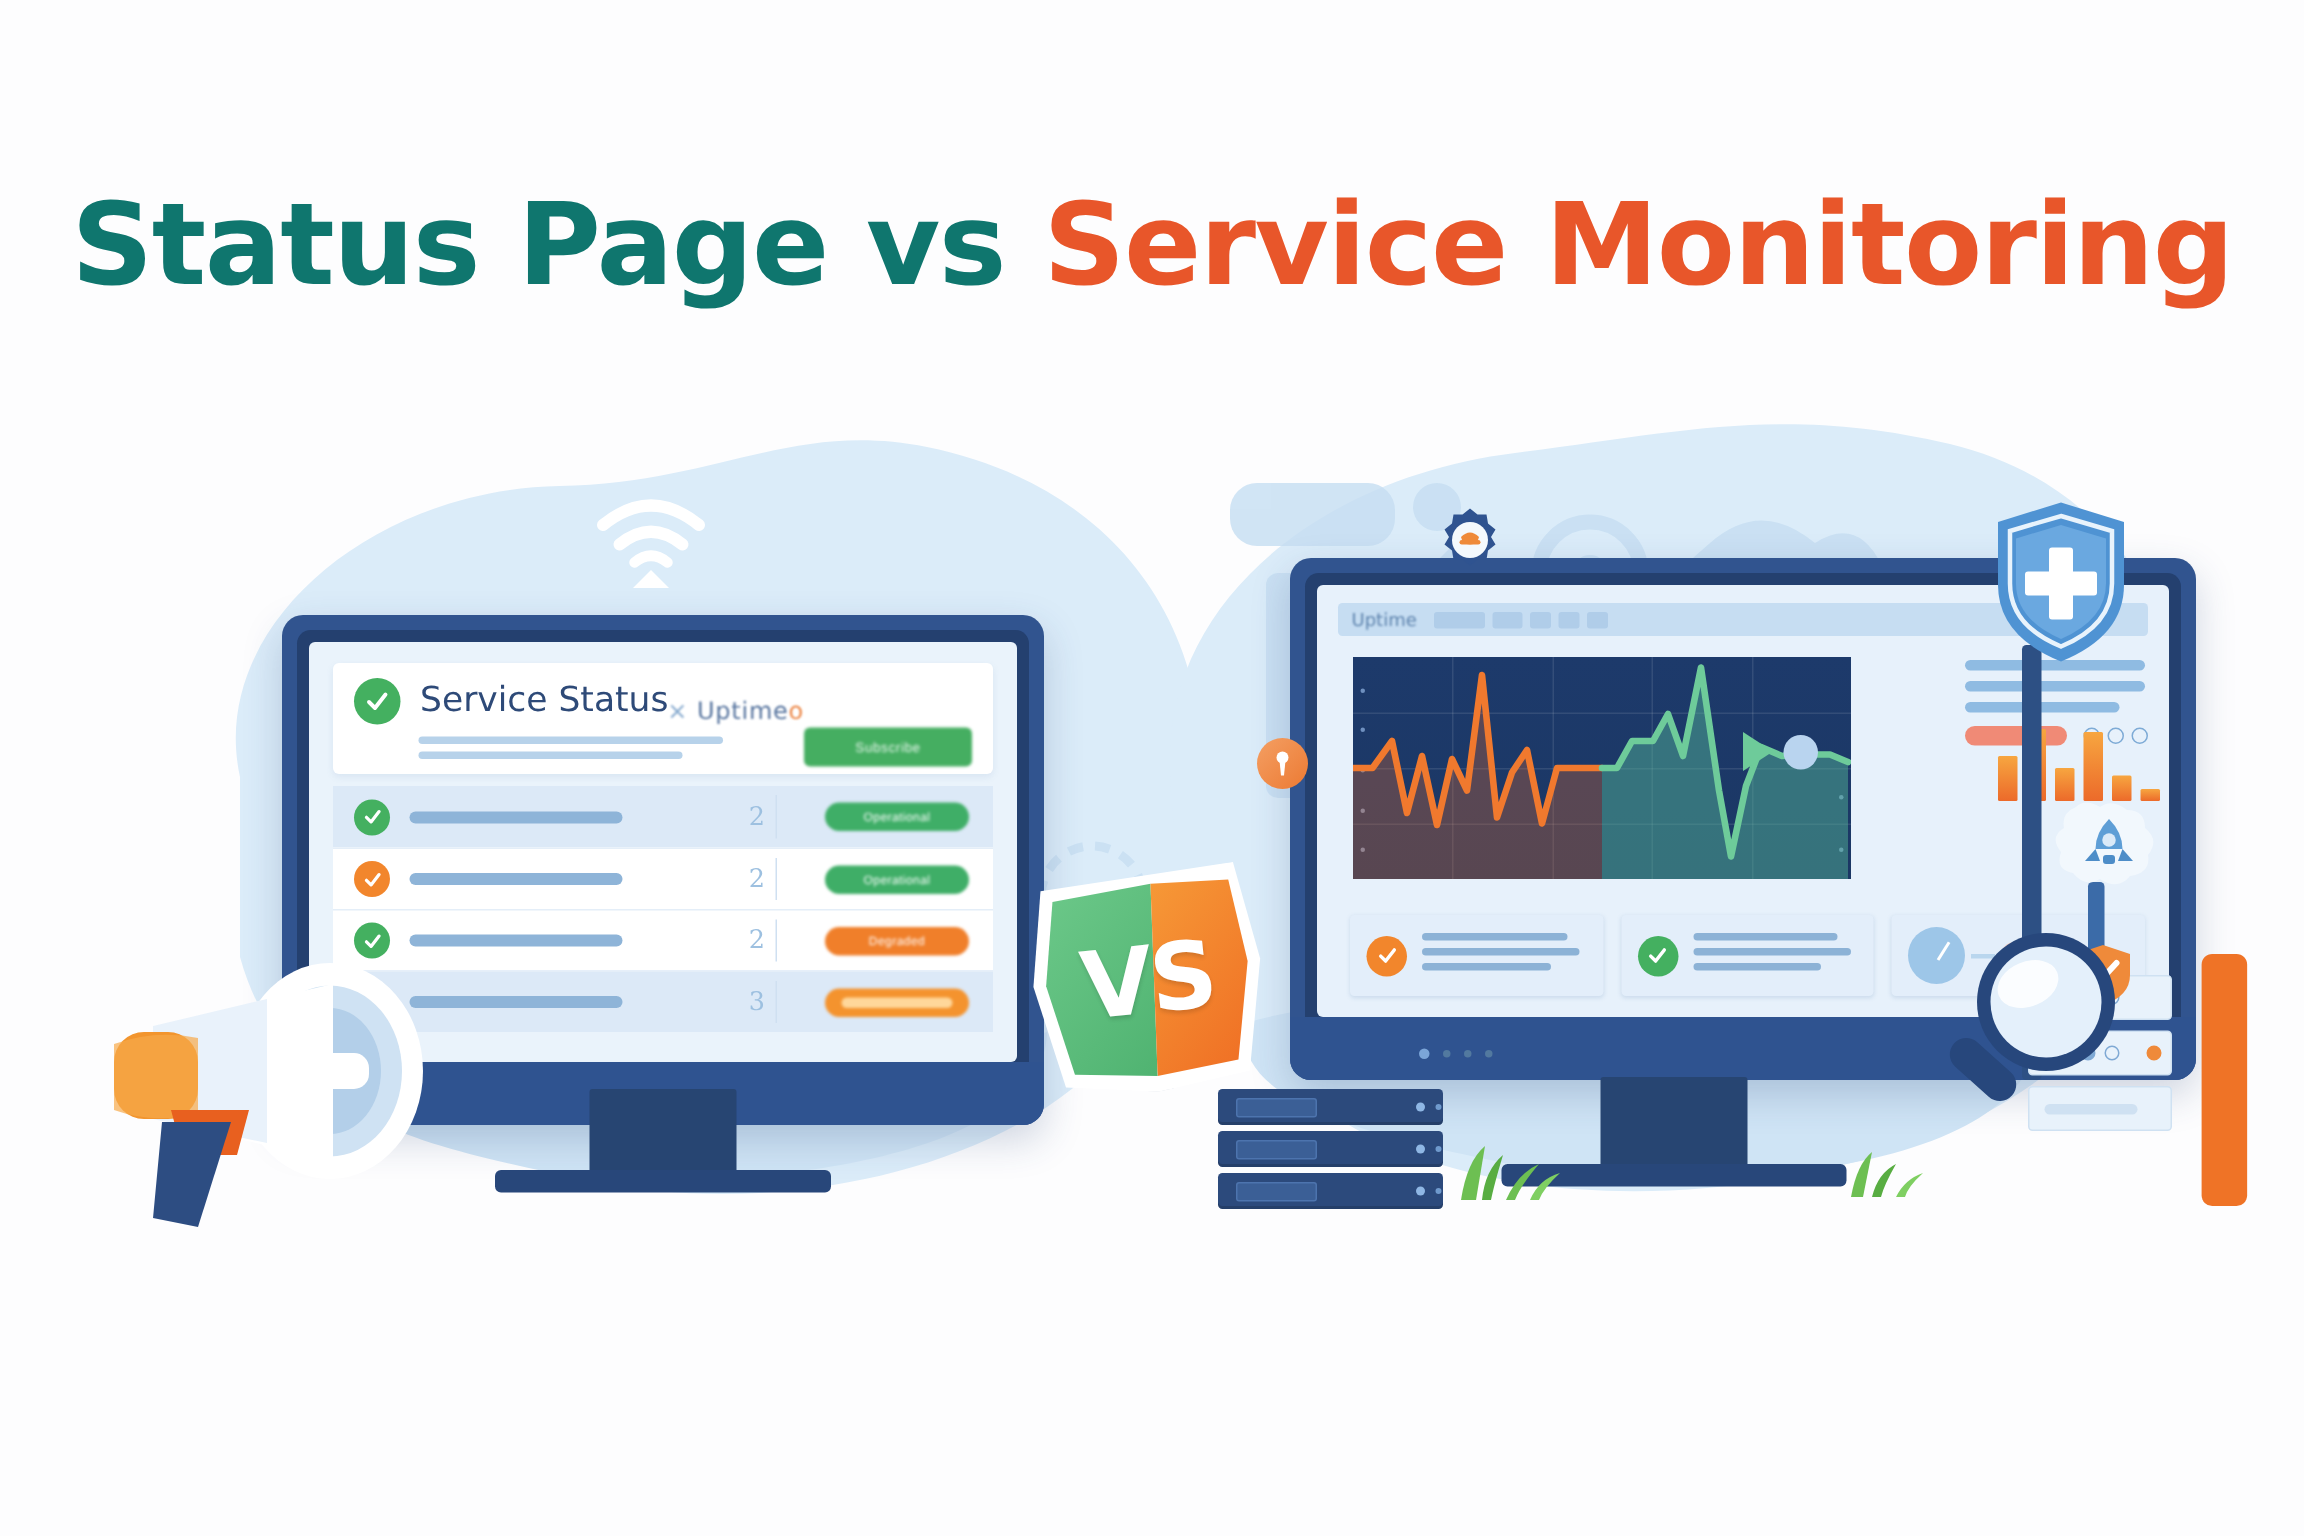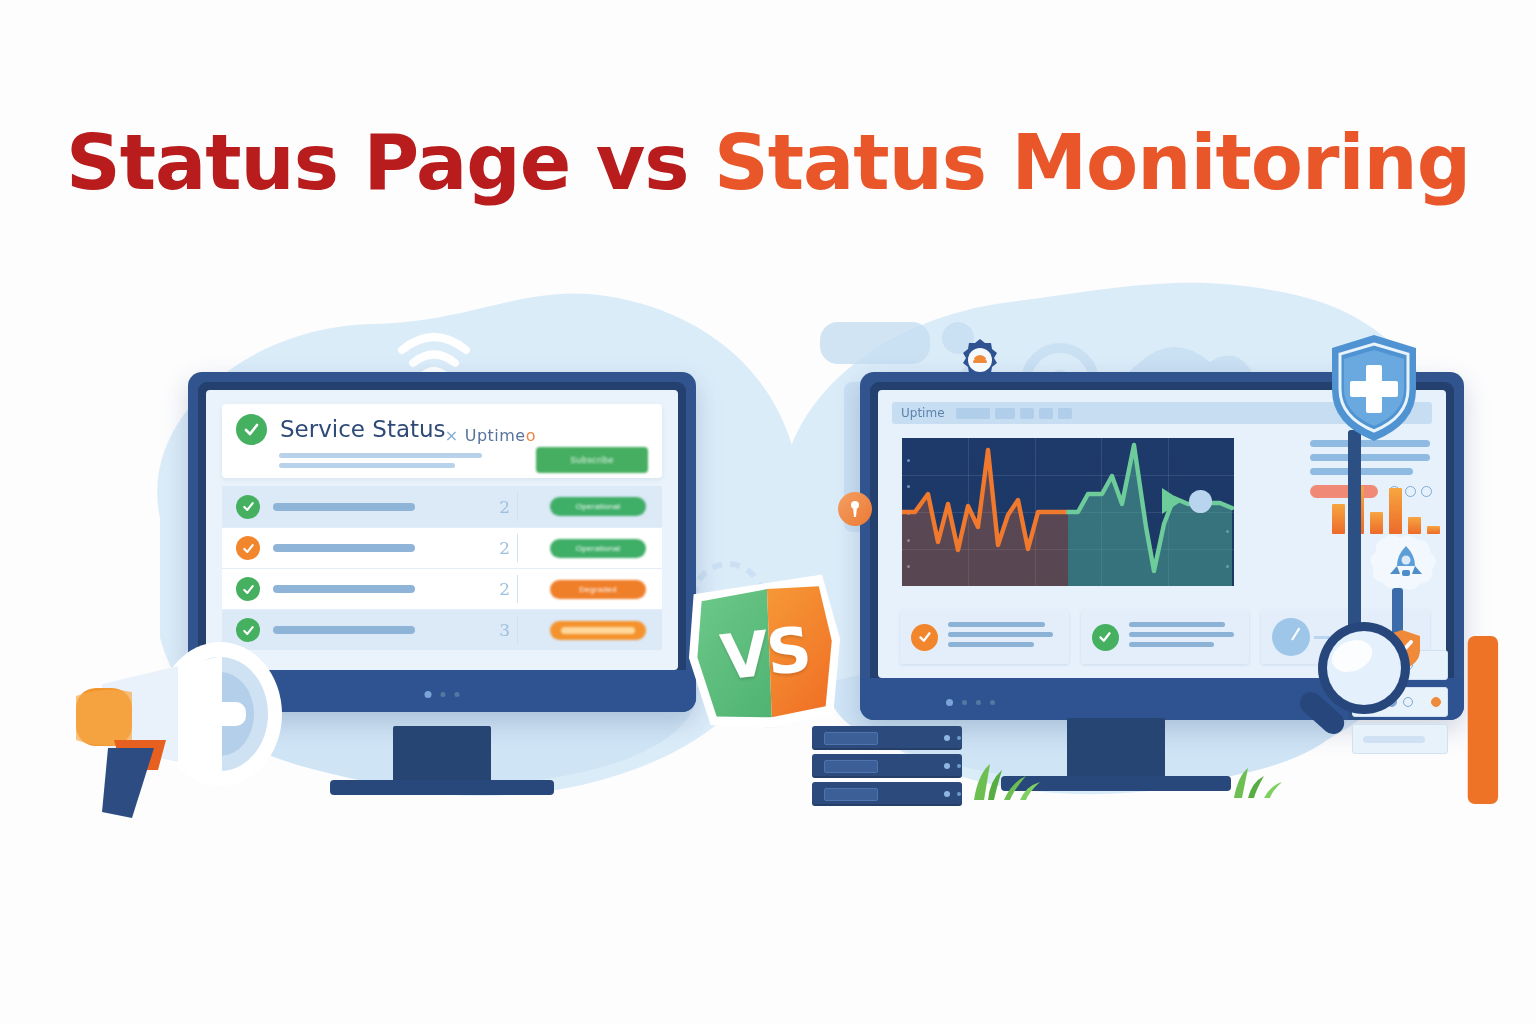--- a/index.html
+++ b/index.html
@@ -14,21 +14,21 @@
   
   .title-wrap{
     position:absolute; top:118px; left:0; width:1536px;
     text-align:center;
     font-size:76px;
     font-weight:bold;
     letter-spacing:-1px;
     white-space:nowrap;
     font-family:"DejaVu Sans", sans-serif;
   }
-  .title-a{ color:#b91c1c; }
+  .title-a{ color:#0f766e; }
   .title-b{ color:#e8562a; }
 
   
   .blob{ position:absolute; }
 
   
   .monitor{ position:absolute; }
   .mon-bezel{
     position:absolute; inset:0;
     background:#31548f;
@@ -274,21 +274,21 @@
     </g>
   </svg>
 
   <svg class="icon-abs" style="left:392px;top:330px;" width="84" height="62" viewBox="0 0 84 62">
     <path d="M10 20 q32 -26 64 0" stroke="#ffffff" stroke-width="8" fill="none" stroke-linecap="round"></path>
     <path d="M21 33 q21 -17 42 0" stroke="#ffffff" stroke-width="8" fill="none" stroke-linecap="round"></path>
     <path d="M31 45 q11 -9 22 0" stroke="#ffffff" stroke-width="7" fill="none" stroke-linecap="round"></path>
     <path d="M42 50 l12 12 l-12 10 l-12 -10 z" fill="#ffffff"></path>
   </svg>
 
-  <div class="monitor" style="left:188px;top:372px;width:508px;height:340px;">
+  <div class="monitor" style="left:188px;top:410px;width:508px;height:340px;">
     <div class="mon-bezel"></div>
     <div class="mon-bezel-in"></div>
     <div class="mon-screen">
 
       <div class="sp-header">
         <div class="check" style="width:31px;height:31px;">
           <svg width="17" height="17" viewBox="0 0 17 17">
               <path d="M3 9 L7 13 L14 4" stroke="#fff" stroke-width="2.6" fill="none" stroke-linecap="round" stroke-linejoin="round"></path>
             </svg>
         </div>
@@ -569,16 +569,16 @@
   </svg>
 
   <div class="vs">
     <div class="vs-shape"></div>
     <div class="vs-green"></div>
     <div class="vs-orange"></div>
     <div class="vs-text">VS</div>
   </div>
 
   <div class="title-wrap">
-    <span class="title-a">Status Page vs </span><span class="title-b">Status Monitoring</span>
+    <span class="title-a">Status Page vs </span><span class="title-b">Service Monitoring</span>
   </div>
 
 </div>
 
 </body></html>

